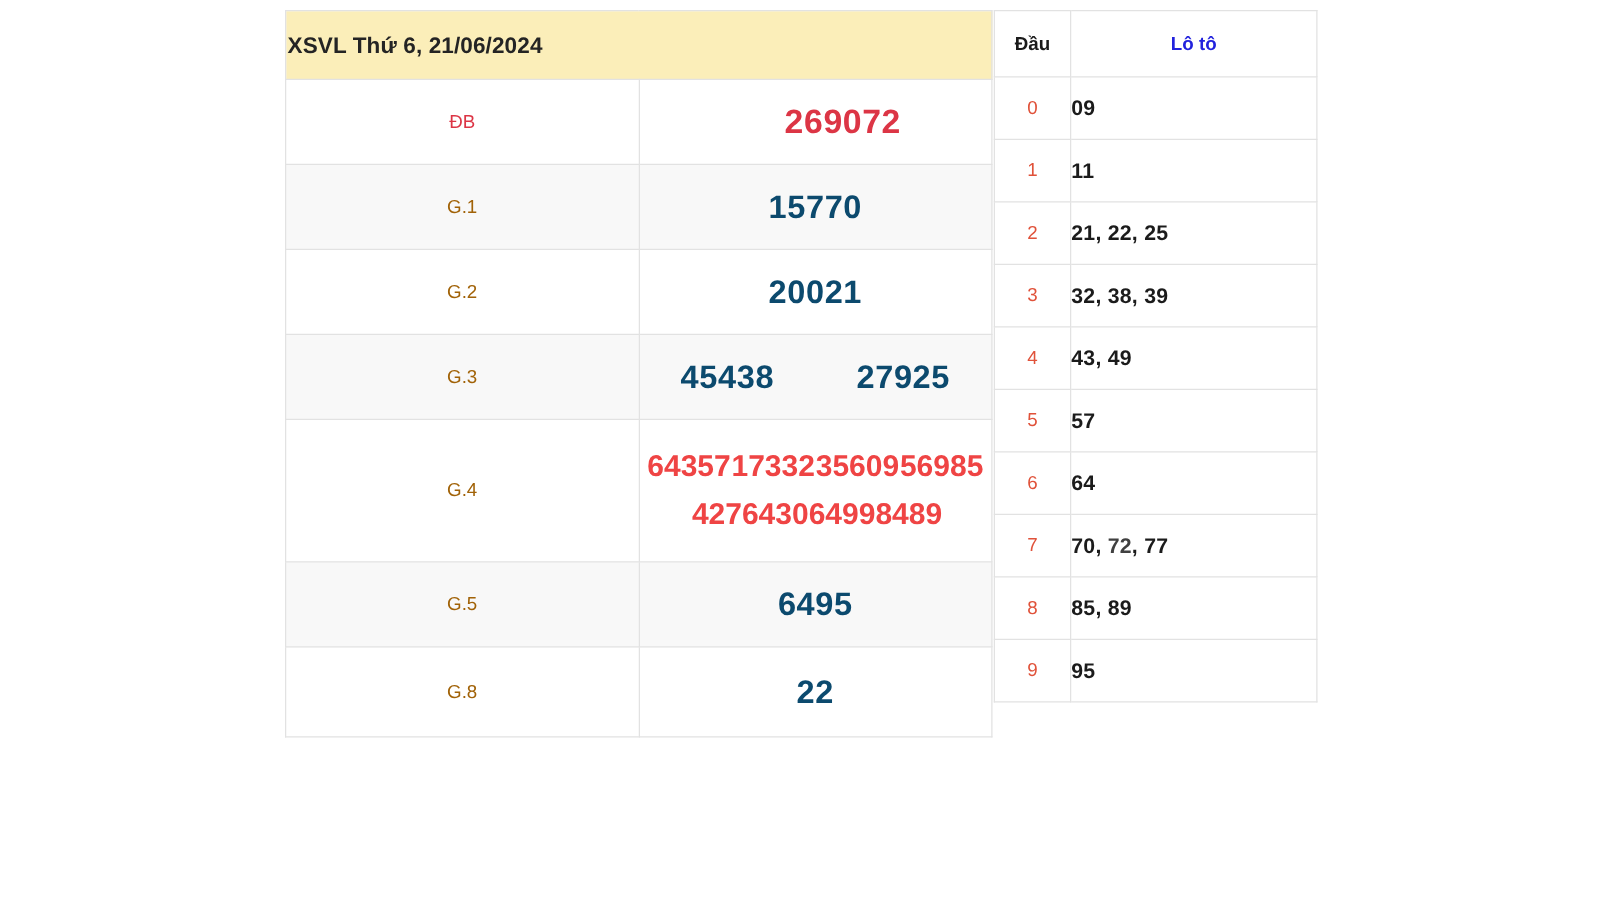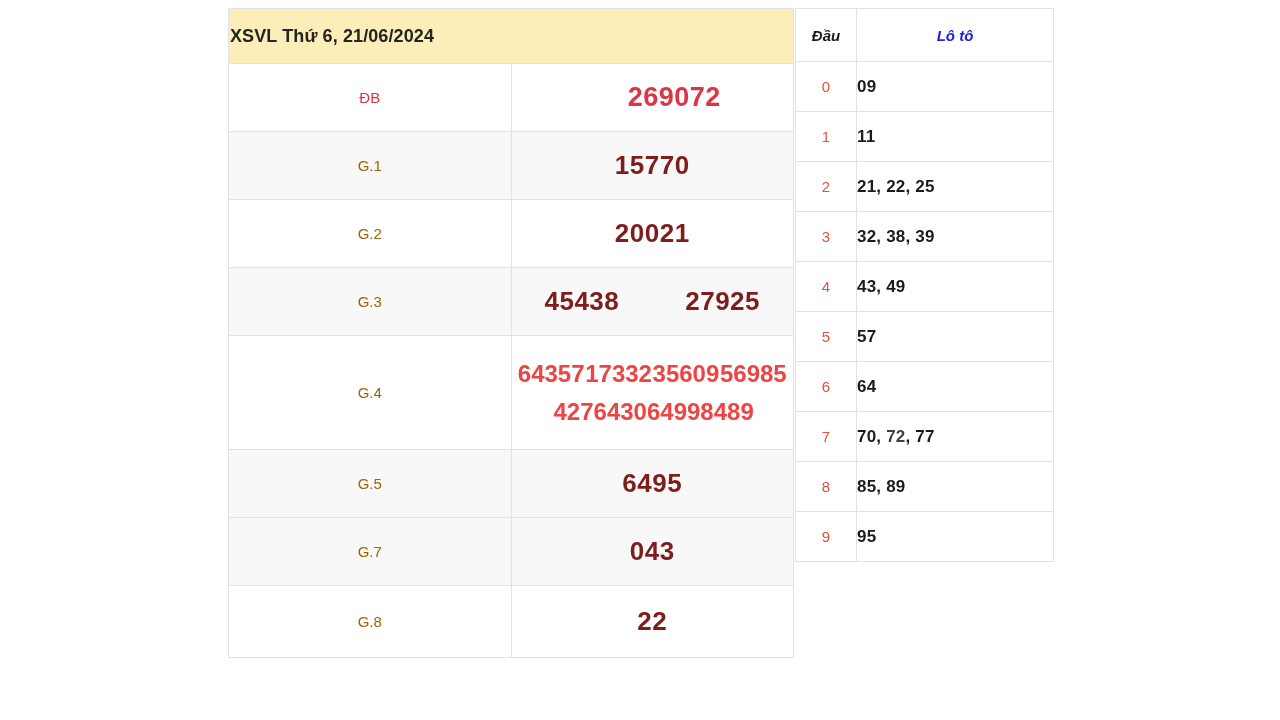--- a/index.html
+++ b/index.html
@@ -65,21 +65,21 @@
 
   .numline {
     display: flex;
     justify-content: space-around;
     align-items: center;
     width: 100%;
   }
   .numline .num {
     font-size: 26px;
     font-weight: bold;
-    color: #7f1d1d;
+    color: #0c4a6e;
     letter-spacing: .5px;
     white-space: nowrap;
   }
   .numline.single { justify-content: center; }
   .numline.two .num { flex: 0 0 auto; }
 
   .numline.db .num {
     color: #dc3545;
     font-size: 27px;
     margin-left: 44px;
@@ -124,21 +124,20 @@
     border: 1px solid #e2e2e2;
     background: #ffffff;
   }
   .loto-head-cell {
     height: 50px;
     text-align: center;
     font-size: 15px;
     font-weight: bold;
     vertical-align: middle;
     background: #fafafa;
-    font-style: italic;
   }
   .loto-head-dau { color: #1b1b1b; width: 58px; }
   .loto-head-loto { color: #2222dd; }
   .loto-row { height: 50px; }
   .loto-dau {
     width: 58px;
     text-align: center;
     vertical-align: middle;
     font-size: 15px;
     color: #e0523a;
@@ -225,28 +224,20 @@
       <tr class="row-alt r-g5">
         <td class="prize-label">G.5</td>
         <td class="prize-values">
           <div class="numline single">
             <span class="num">6495</span>
           </div>
         </td>
       </tr>
 
 
-      <tr class="row-alt r-g7">
-        <td class="prize-label">G.7</td>
-        <td class="prize-values">
-          <div class="numline single">
-            <span class="num">043</span>
-          </div>
-        </td>
-      </tr>
 
       <tr class="row-plain r-g8">
         <td class="prize-label">G.8</td>
         <td class="prize-values">
           <div class="numline single">
             <span class="num">22</span>
           </div>
         </td>
       </tr>
 

